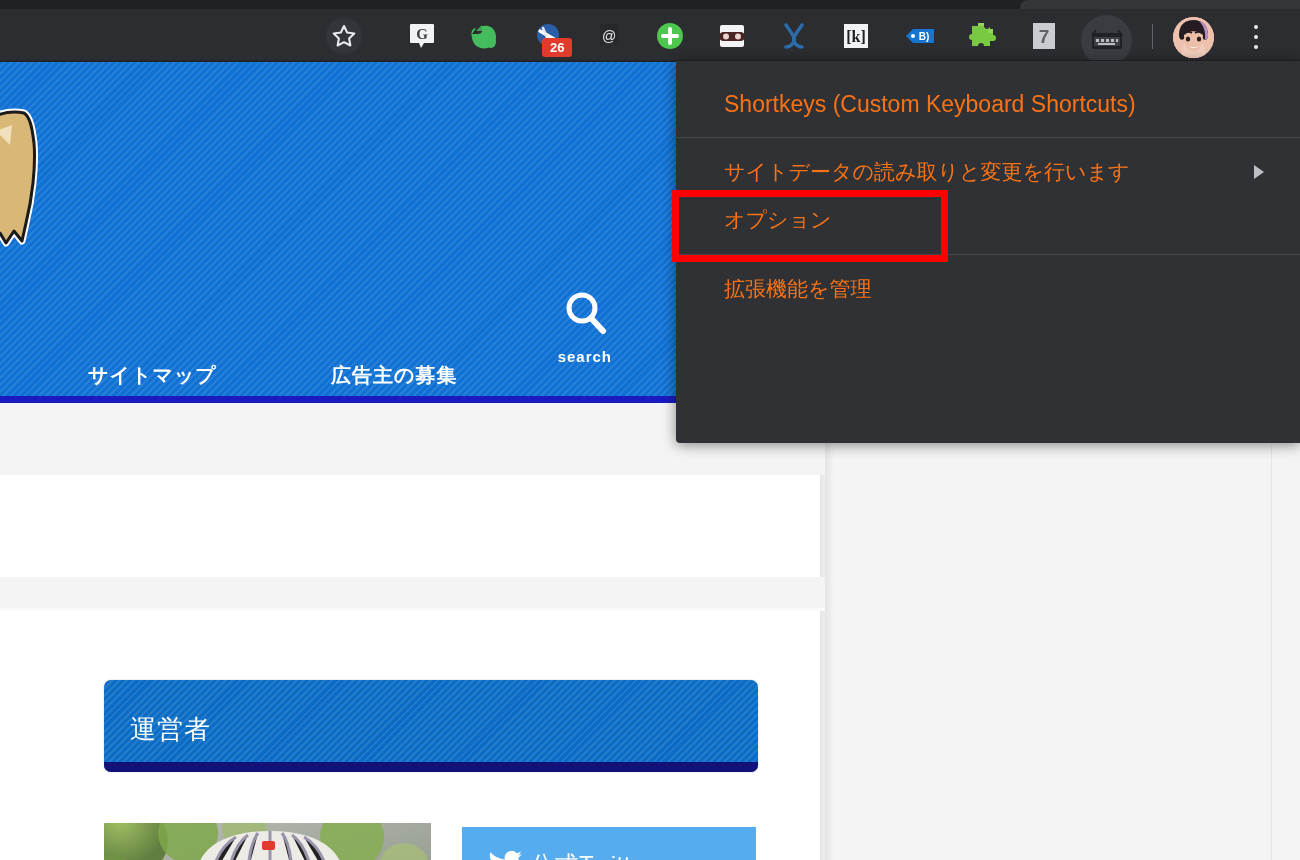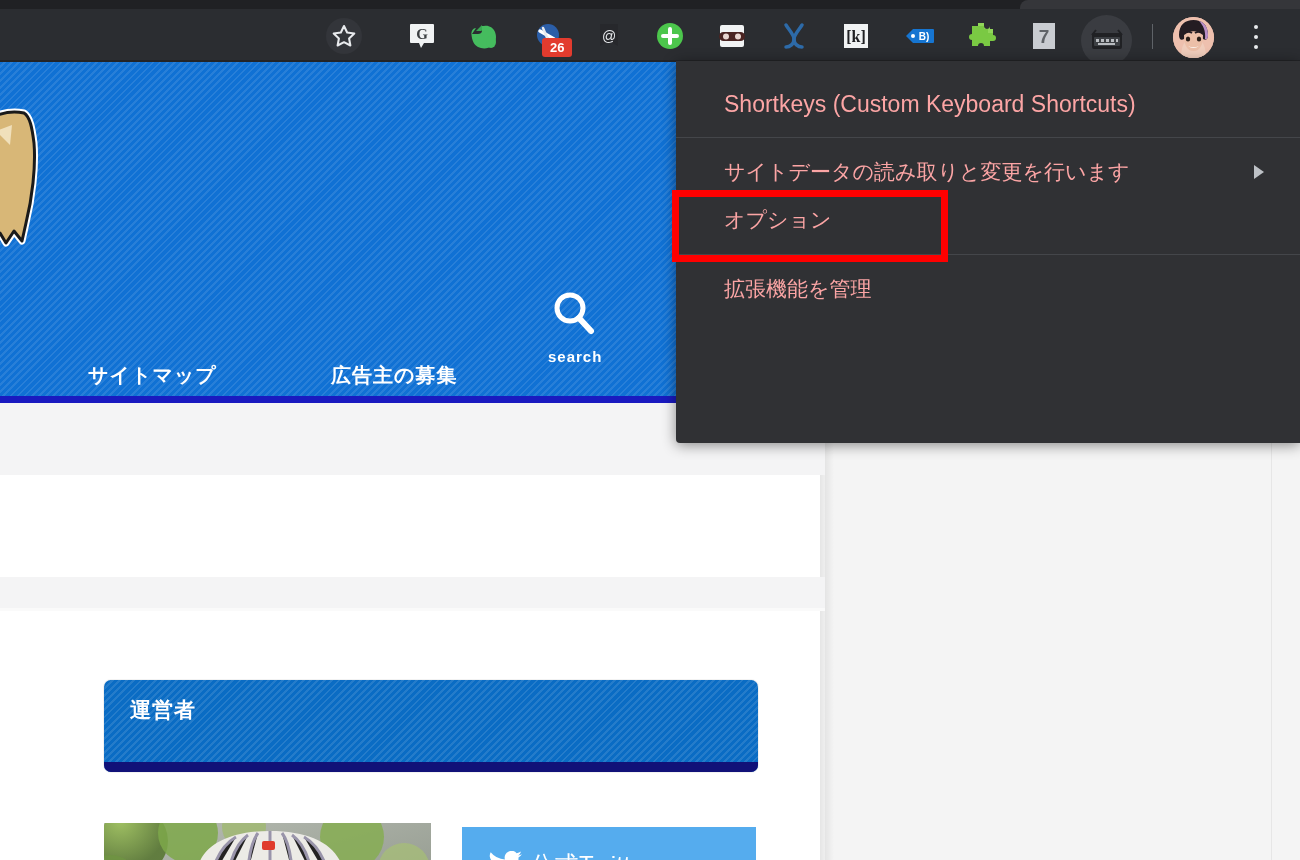--- a/index.html
+++ b/index.html
@@ -48,21 +48,21 @@
 
   #hero-nav {
     position: absolute; left: 0; bottom: 0; width: 825px; height: 140px;
   }
   .hero-link {
     position: absolute; color: #ffffff; font-size: 20px; font-weight: 700;
     letter-spacing: 1px; white-space: nowrap; cursor: pointer; margin-top: 48px;
   }
   #hero-link-sitemap { left: 88px; top: 58px; }
   #hero-link-ads { left: 331px; top: 58px; }
-  #hero-search { position: absolute; left: 548px; top: 32px; width: 64px; text-align: left; cursor: pointer; }
+  #hero-search { position: absolute; left: 548px; top: 32px; width: 64px; text-align: right; cursor: pointer; }
   #hero-search-label {
     color: #ffffff; font-size: 15px; font-weight: 700; letter-spacing: 1px;
     margin-top: 4px; display: block;
   }
 
   
   .band {
     position: absolute; left: 0; width: 825px; background: #f4f4f5;
   }
   #band-1 { top: 341px; height: 72px; }
@@ -77,22 +77,22 @@
     position: absolute; left: 104px; top: 618px; width: 654px; height: 92px;
     border-radius: 7px; overflow: hidden;
     background-color: #0a6cc4;
     background-image: repeating-linear-gradient(
       -45deg,
       rgba(255,255,255,0.11) 0px, rgba(255,255,255,0.11) 2px,
       rgba(0,0,0,0.00) 2px, rgba(0,0,0,0.00) 5px);
     box-shadow: 0 0 0 1px rgba(0,0,0,0.05);
   }
   #section-unei-title {
-    position: absolute; left: 26px; top: 16px;
-    color: #ffffff; font-size: 21px; font-weight: 700; letter-spacing: 1px;
+    position: absolute; left: 26px; top: 32px;
+    color: #ffffff; font-size: 26px; font-weight: 400; letter-spacing: 1px;
   }
   #section-unei-bottom {
     position: absolute; left: 0; bottom: 0; width: 100%; height: 10px;
     background: #111178;
   }
 
   
   #profile-photo {
     position: absolute; left: 104px; top: 761px; width: 327px; height: 99px;
     overflow: hidden; background: #7f8f6a;
@@ -173,21 +173,21 @@
 
   
   #ext-menu {
     position: absolute; left: 676px; top: 61px; width: 624px; height: 382px;
     background: #303134;
     box-shadow: 0 2px 14px rgba(0,0,0,0.45);
     border-bottom-left-radius: 4px;
   }
   .menu-item {
     position: relative; height: 48px; display: flex; align-items: center;
-    padding-left: 48px; color: #fca5a5; font-size: 21px; cursor: pointer;
+    padding-left: 48px; color: #f97316; font-size: 21px; cursor: pointer;
     white-space: nowrap;
   }
   .menu-item.title { height: 66px; font-size: 23px; }
   .menu-sep { height: 1px; background: #44464a; margin: 0; }
   .menu-pad { height: 10px; }
   .submenu-arrow {
     position: absolute; right: 36px; top: 50%; transform: translateY(-50%);
     width: 0; height: 0;
     border-left: 10px solid #bdc1c6;
     border-top: 7px solid transparent;

